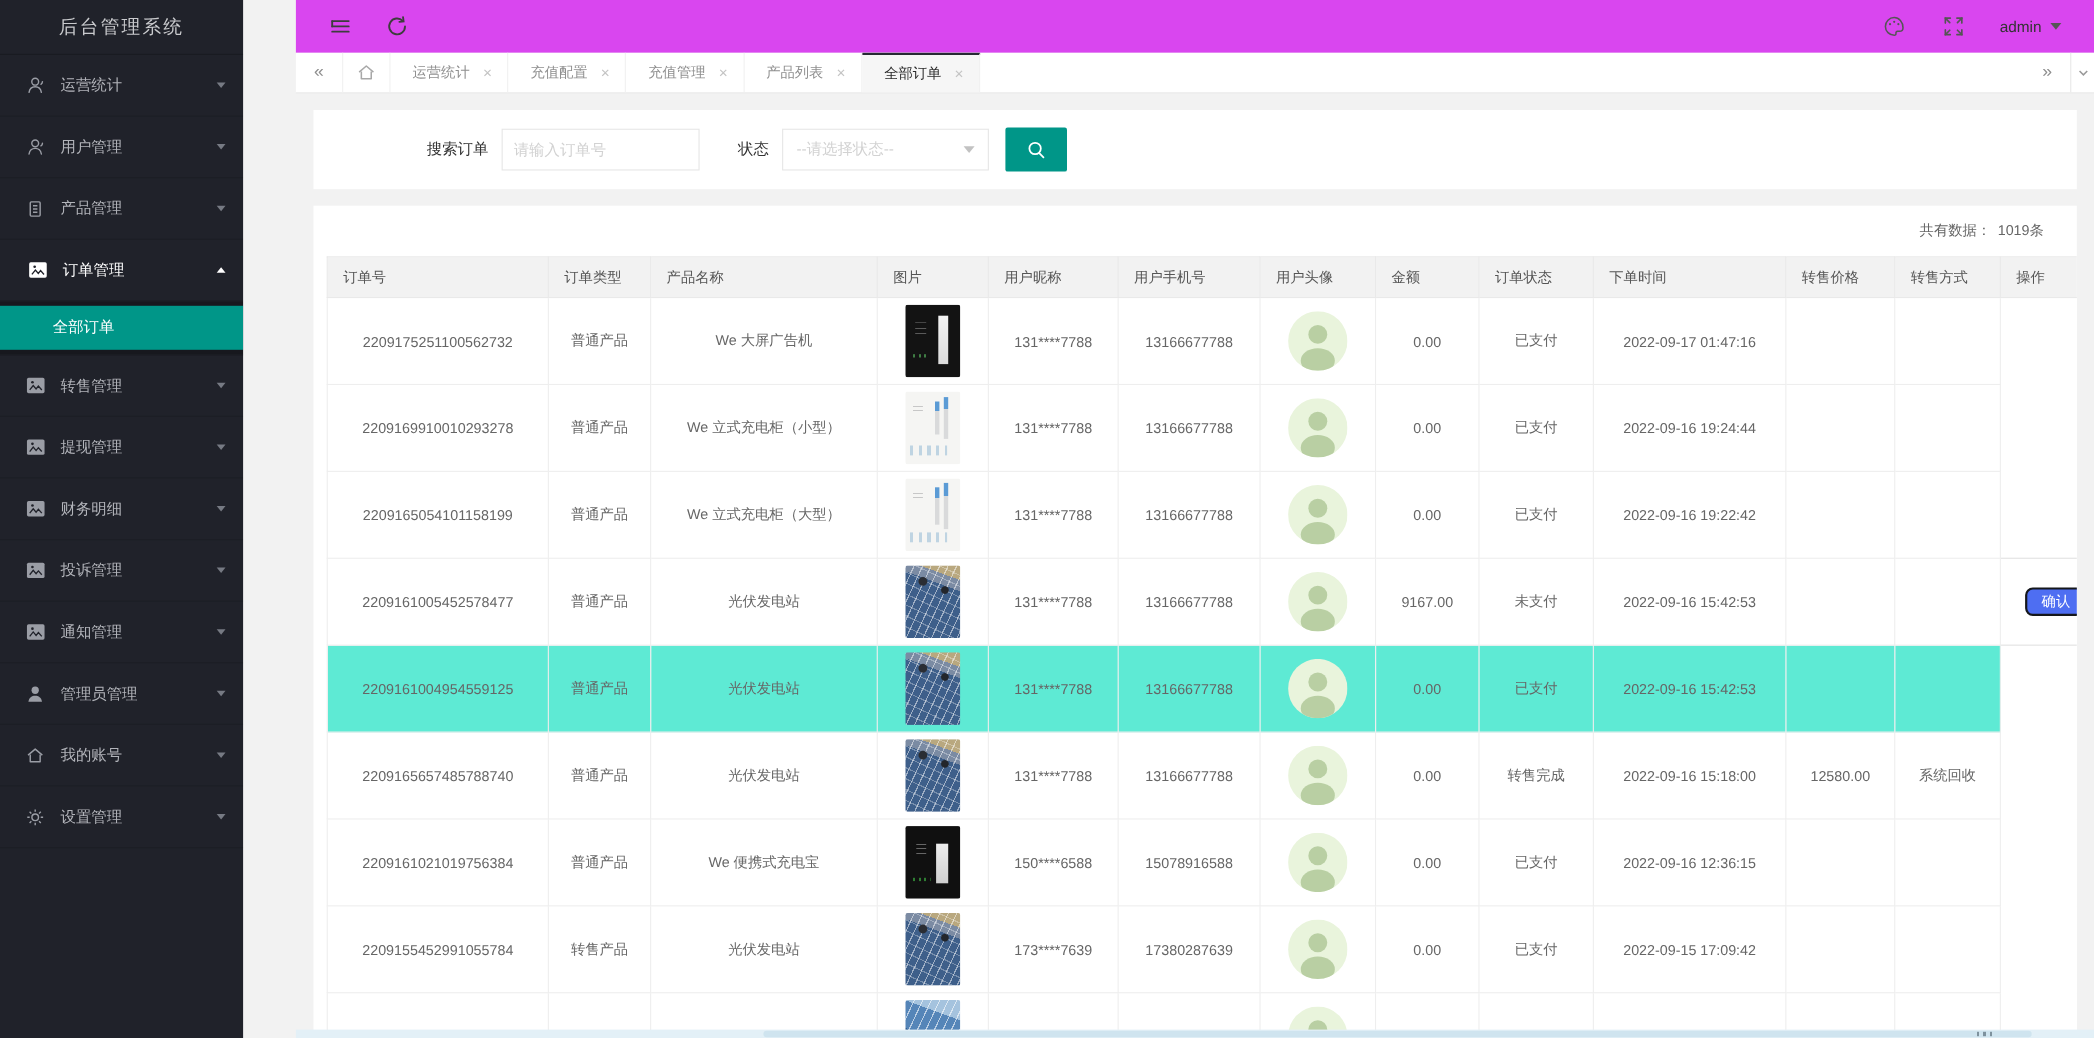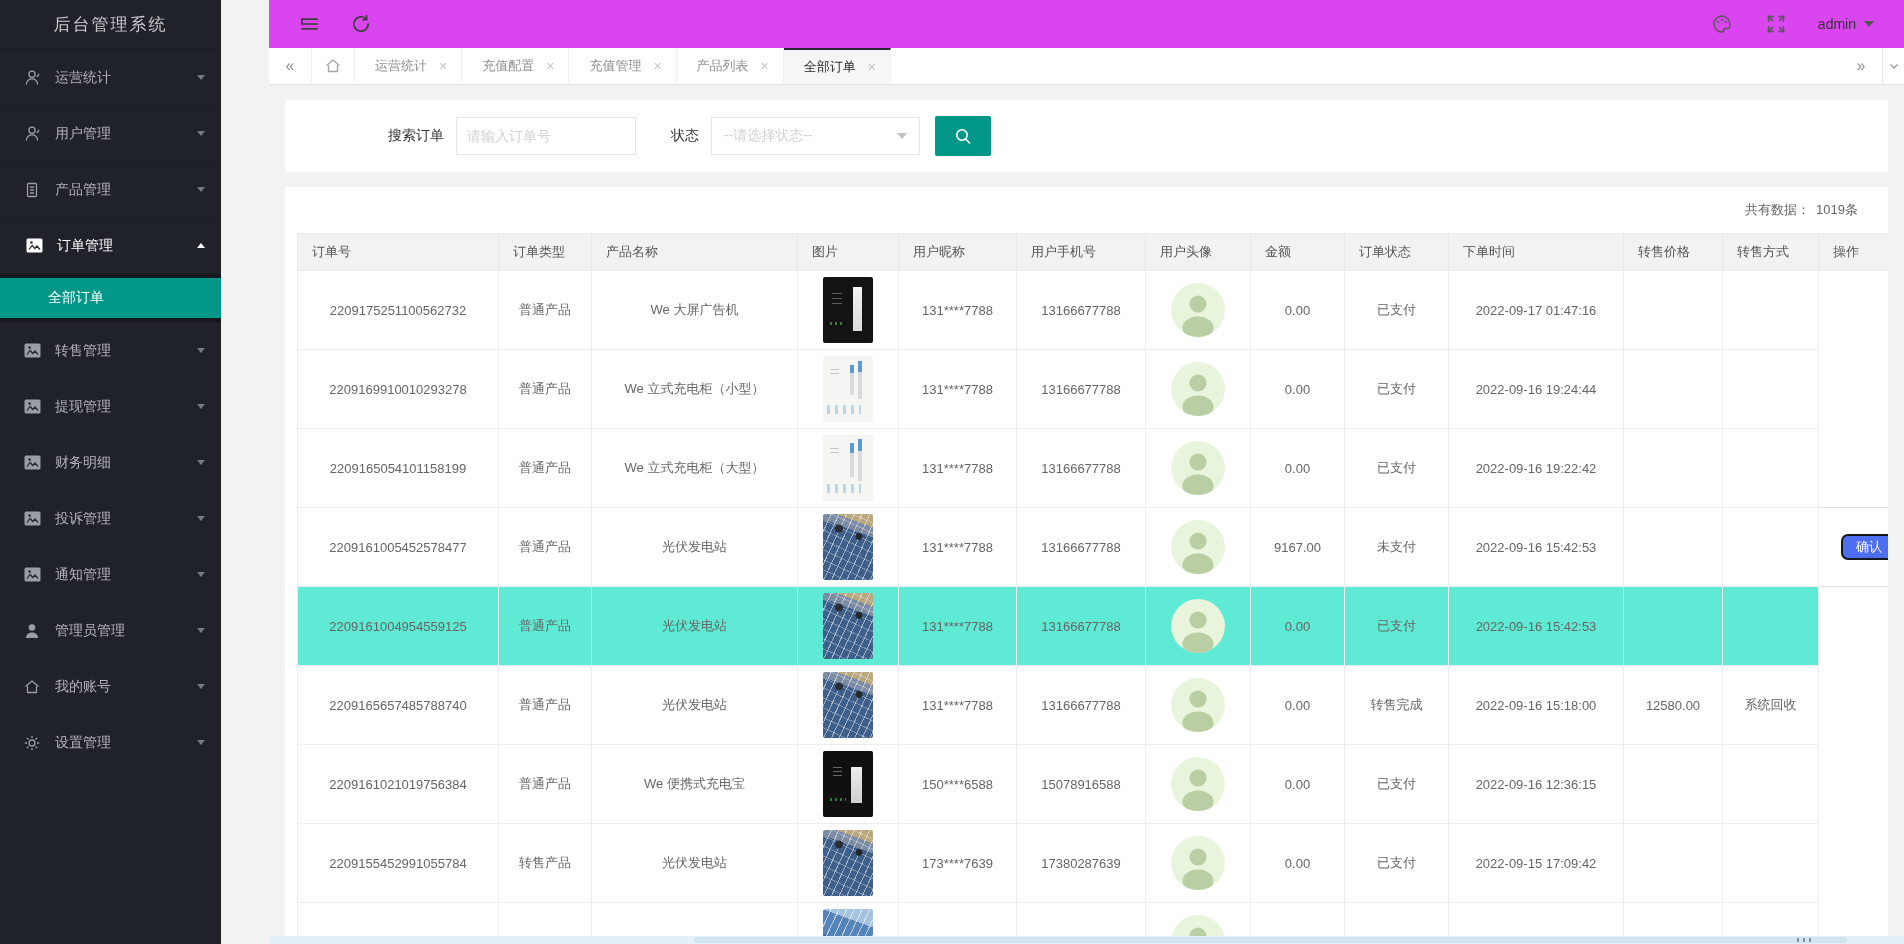--- a/index.html
+++ b/index.html
@@ -39,21 +39,21 @@
   .tab.active { background:#f6f6f6; color:#2b2b2b; border-top:2px solid #262a33; }
   .tab-more { width:22px; display:flex; align-items:center; justify-content:center; border-left:1px solid #e8e8e8; color:#9a9a9a; cursor:pointer; }
 
   
   .content { flex:1; min-height:0; padding:15px 16px 0; display:flex; flex-direction:column; overflow:hidden; }
   .search-card { background:#fff; height:72px; flex-shrink:0; display:flex; align-items:center; padding-left:68px; margin-bottom:15px; }
   .search-card label { font-size:14px; color:#333; margin-right:12px;margin-left:35px; }
   .order-input { width:180px; height:38px; border:1px solid #e6e6e6; padding:0 10px; font-size:14px; color:#666; outline:none; }
   .order-input::placeholder { color:#d2d2d2; }
   .lbl2 { margin-left:84px; }
-  .select { position:relative; width:209px; height:38px; border:1px solid #e6e6e6; display:flex; align-items:center; padding:0 12px; font-size:14px; color:#d2d2d2; cursor:pointer; background:#fff; }
+  .select { position:relative; width:188px; height:38px; border:1px solid #e6e6e6; display:flex; align-items:center; padding:0 12px; font-size:14px; color:#d2d2d2; cursor:pointer; background:#fff; }
   .sel-caret { position:absolute; right:12px; width:0; height:0; border-left:5px solid transparent; border-right:5px solid transparent; border-top:6px solid #c2c2c2; }
   .search-btn { width:56px; height:40px; background:#009688; border:none; border-radius:2px; margin-left:15px; display:flex; align-items:center; justify-content:center; cursor:pointer; }
 
   .table-card { background:#fff; flex:1; min-height:0; padding:0 12px; overflow:hidden; }
   .summary { height:46px; line-height:46px; text-align:right; font-size:13px; color:#666; padding-right:18px; }
   .summary span { margin-left:6px; }
 
   table.orders { border-collapse:collapse; table-layout:fixed; width:1622px; font-size:13px; color:#666; }
   .orders th { background:#f2f2f2; border:1px solid #e9e9e9; height:37px; font-weight:normal; color:#555; text-align:left; padding-left:14px; font-size:13px; }
   .orders td { border:1px solid #eeeeee; height:79px; text-align:center; padding:0 6px; background:#fff; }

